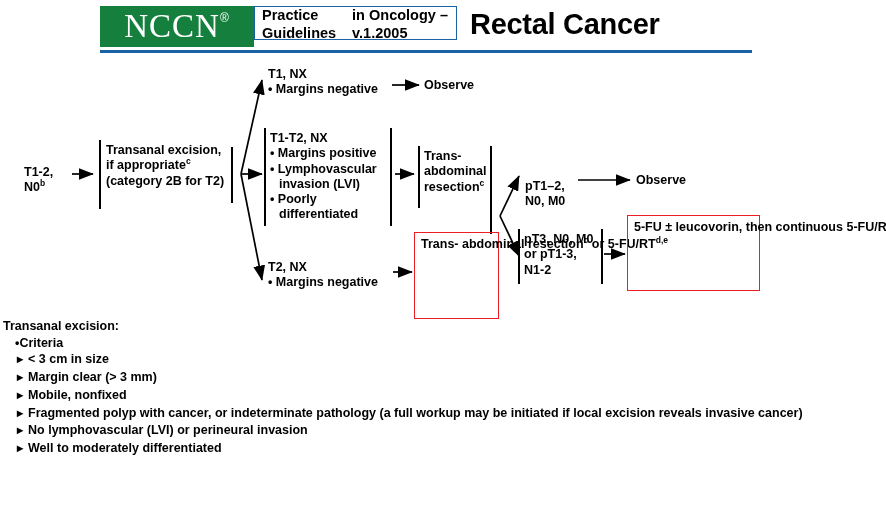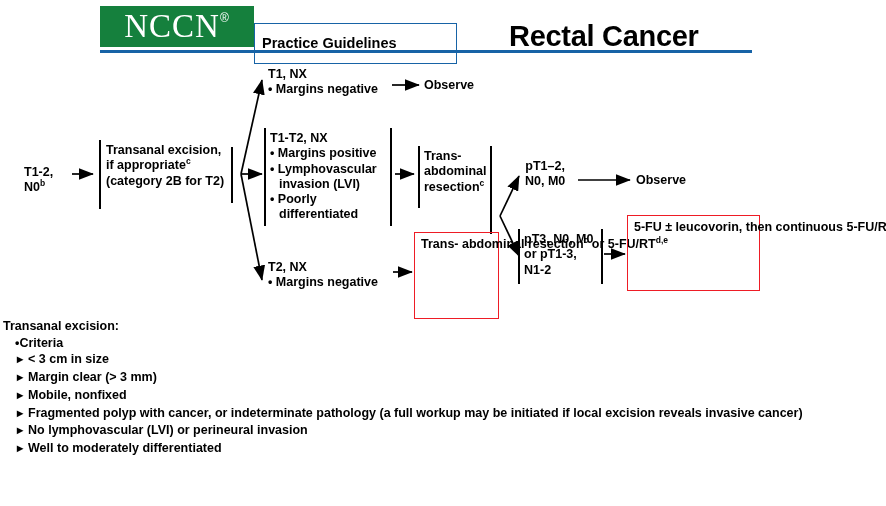--- a/index.html
+++ b/index.html
@@ -42,43 +42,41 @@
   }
   .header-logo .reg {
     position: absolute;
     right: 0px; top: 2px;
     font-size: 12px;
     font-family: "Liberation Sans", sans-serif;
   }
   .header-sub {
     position: absolute;
     left: 254px; top: 6px;
-    width: 203px; height: 41px;
+    width: 203px; height: 34px;
     border: 1px solid #1763a6;
     box-sizing: border-box;
     display: flex;
-    flex-direction: column;
+    flex-direction: row;
     justify-content: center;
     padding-left: 7px;
-    margin-top: 17px;
   }
   .header-sub div {
     font-size: 14.5px;
     font-weight: bold;
     line-height: 1.22;
     color: #000;
   }
   .header-title {
     position: absolute;
-    left: 470px; top: 20px;
+    left: 470px; top: 8px;
     font-size: 29px;
     font-weight: bold;
     letter-spacing: -0.3px;
     color: #000;
-    margin-left: 39px;
   }
   .header-rule {
     position: absolute;
     left: 100px; top: 50px;
     width: 652px; height: 3px;
     background: #1763a6;
   }
 
   
   .node {
@@ -158,20 +156,21 @@
 </head>
 <body>
 
 <div class="page">
 
   <div class="header-logo">
     <span class="nccn"><span>NCCN</span><span class="reg">®</span></span>
   </div>
   <div class="header-sub">
     <div>Practice Guidelines</div>
+    <div>in Oncology – v.1.2005</div>
   </div>
   <div class="header-title">Rectal Cancer</div>
   <div class="header-rule"></div>
 
   <svg class="wires" viewBox="0 0 886 506">
     <defs>
       <marker id="ah" markerWidth="9" markerHeight="7" refX="8.5" refY="3.5" orient="auto">
         <polygon points="0 0, 9 3.5, 0 7" fill="#000"></polygon>
       </marker>
     </defs>
@@ -242,21 +241,21 @@
   <div class="bracket" style="left:490px; top:146px; height:88px;"></div>
 
   <div class="redbox" style="left:414px; top:232px; width:85px; height:87px;">
     <span class="ln">Trans-</span>
     <span class="ln">abdominal</span>
     <span class="ln"><span>resection</span><sup>c</sup></span>
     <span class="ln">or</span>
     <span class="ln"><span>5-FU/RT</span><sup>d,e</sup></span>
   </div>
 
-  <div class="node" style="left:525px; top:159px;text-align:center;">
+  <div class="node" style="left:525px; top:179px;">
     <span class="ln">pT1–2,</span>
     <span class="ln">N0, M0</span>
   </div>
   <div class="node" style="left:636px; top:173px;">
     <span class="ln">Observe</span>
   </div>
 
   <div class="bracket" style="left:518px; top:229px; height:55px;"></div>
   <div class="node" style="left:524px; top:232px;">
     <span class="ln">pT3, N0, M0</span>

